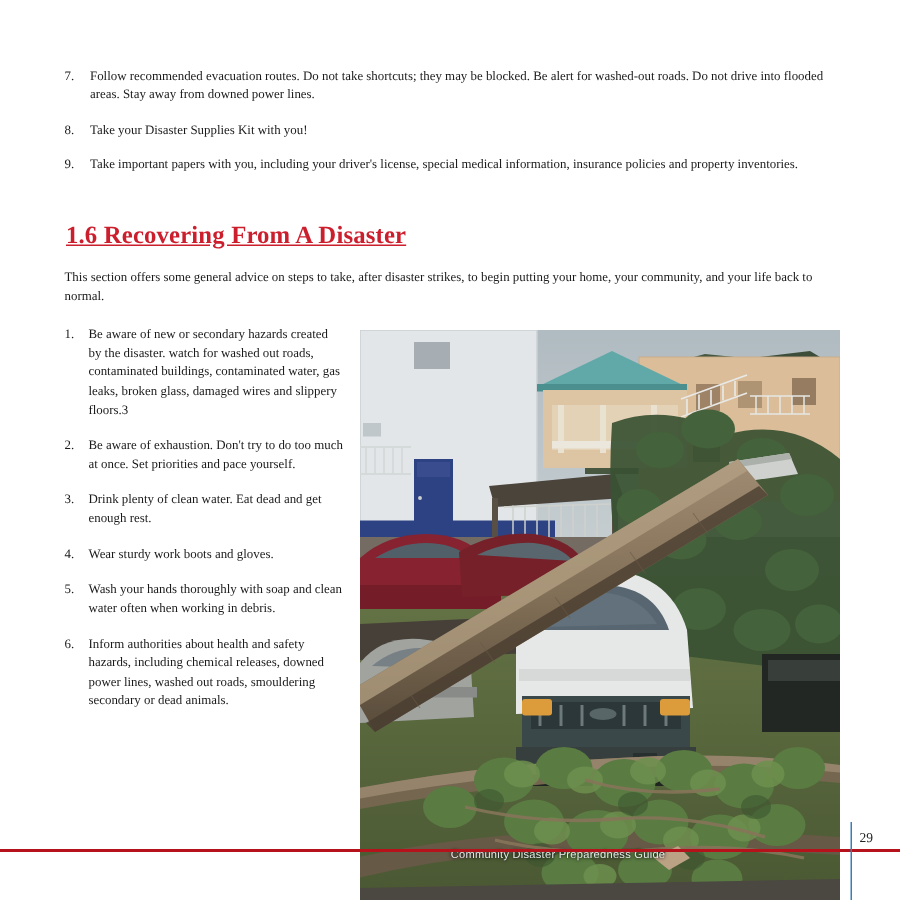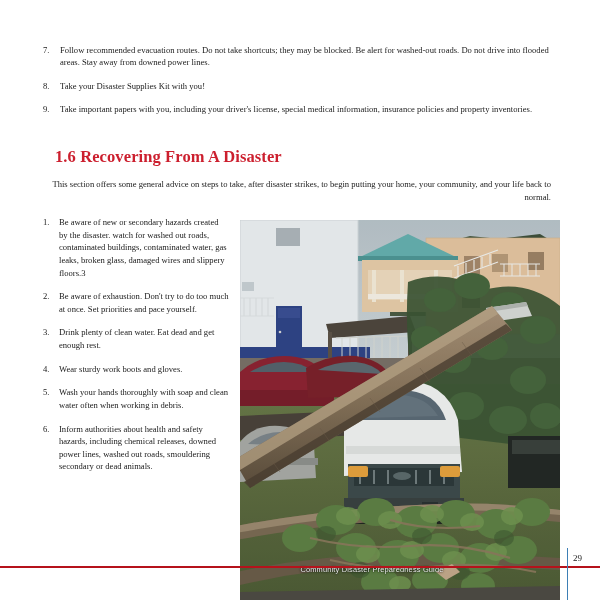--- a/index.html
+++ b/index.html
@@ -38,25 +38,26 @@
   .ol-num {
     width: 17px;
     flex: 0 0 17px;
     text-align: left;
   }
   .ol-body { flex: 1 1 auto; }
 
   
   .section-heading {
     position: absolute;
-    left: 55px;
+    left: 44px;
     top: 147px;
     font-size: 16.5px;
     font-weight: bold;
     letter-spacing: 0.1px;
+    text-decoration: underline;
   }
 
   .intro-para {
     position: absolute;
     left: 43px;
     top: 178px;
     width: 508px;
     font-size: 8.6px;
     line-height: 1.5;
   }
@@ -160,21 +161,21 @@
       <span class="ol-body">Take your Disaster Supplies Kit with you!</span>
     </div>
     <div class="ol-item">
       <span class="ol-num">9.</span>
       <span class="ol-body">Take important papers with you, including your driver's license, special medical information, insurance policies and property inventories.</span>
     </div>
   </div>
 
   <h1 class="section-heading" style="margin:0;color:#cc1f2e;">1.6 Recovering From A Disaster</h1>
 
-  <p class="intro-para" style="margin:0;text-align:right;">This section offers some general advice on steps to take, after disaster strikes, to begin putting your home, your community, and your life back to normal.</p>
+  <p class="intro-para" style="margin:0;">This section offers some general advice on steps to take, after disaster strikes, to begin putting your home, your community, and your life back to normal.</p>
 
   <div class="left-col">
 
     <div class="col-item">
       <span class="col-num">1.</span>
       <span class="col-body">Be aware of new or secondary hazards created by the disaster. watch for washed out roads, contaminated buildings, contaminated water, gas leaks, broken glass, damaged wires and slippery floors.3</span>
     </div>
     <div class="col-item">
       <span class="col-num">2.</span>
       <span class="col-body">Be aware of exhaustion. Don't try to do too much at once. Set priorities and pace yourself.</span>

